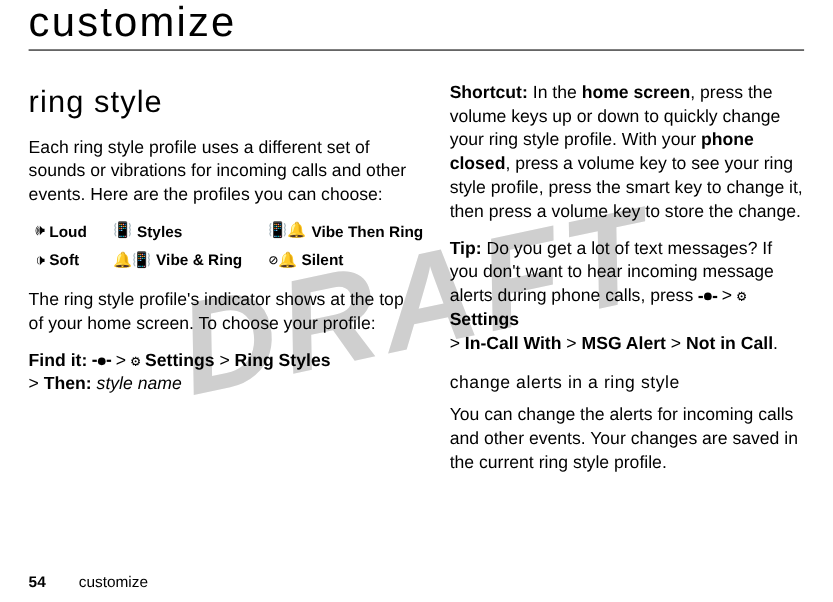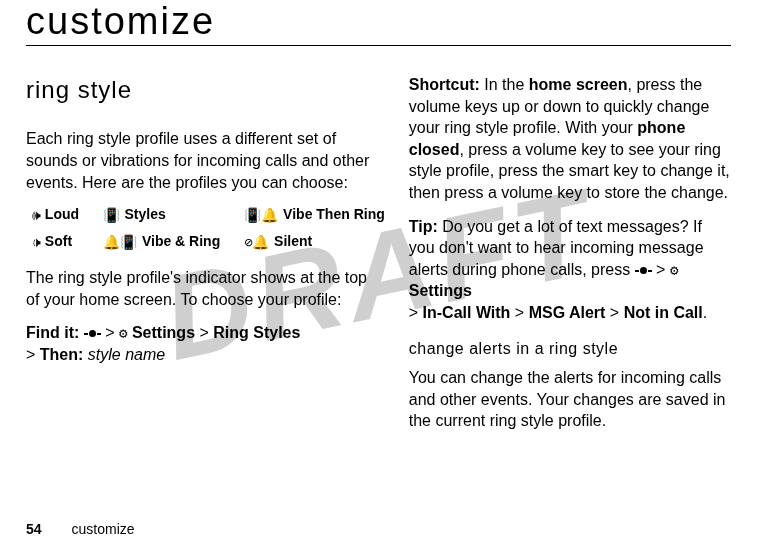--- a/index.html
+++ b/index.html
@@ -40,23 +40,23 @@
   .cols {
     display: flex;
     gap: 24px;
   }
   .col {
     flex: 1 1 0;
     font-size: 16px;
     line-height: 1.35;
   }
   .h2 {
-    font-size: 24px;
+    font-size: 28px;
     letter-spacing: 1px;
-    margin-bottom: 22px;
+    margin-bottom: 12px;
     font-weight: 400;
   }
   .h3 {
     font-size: 16px;
     letter-spacing: 0.5px;
     margin: 14px 0 8px 0;
     font-weight: 400;
   }
   .para { margin-bottom: 12px; }
   .bold { font-weight: 700; }

